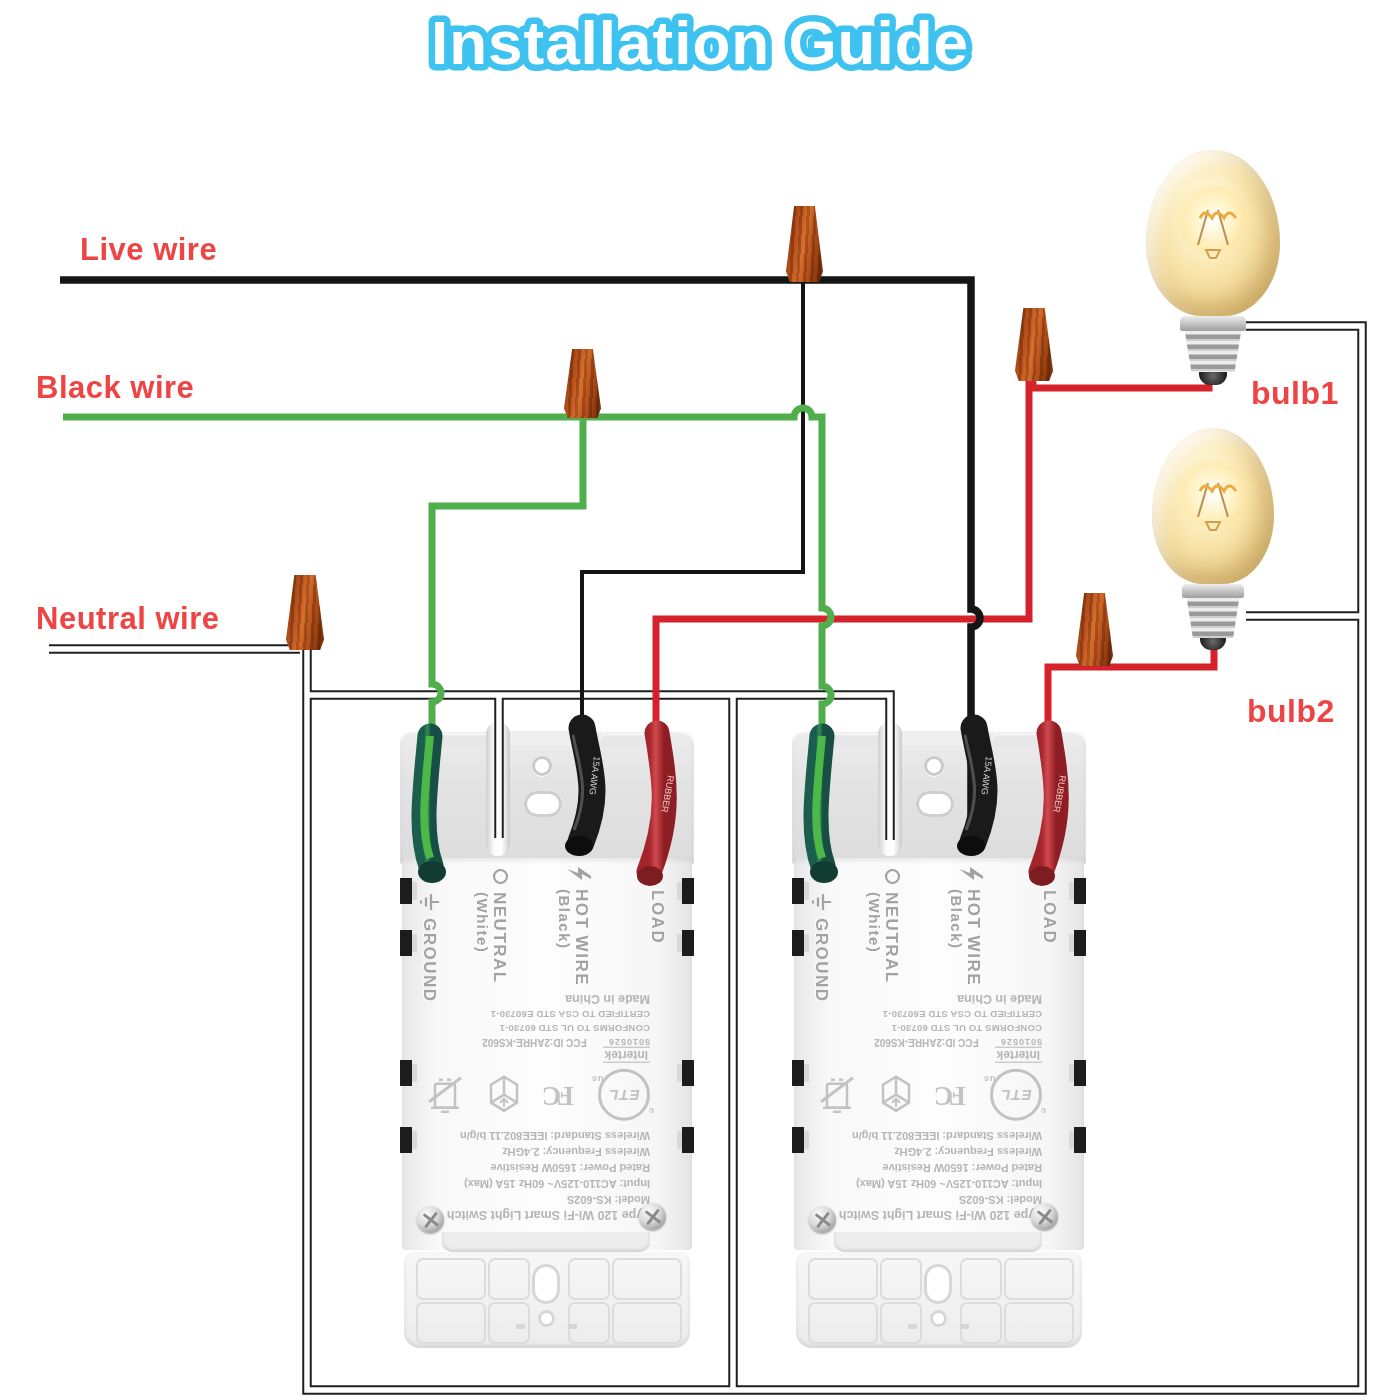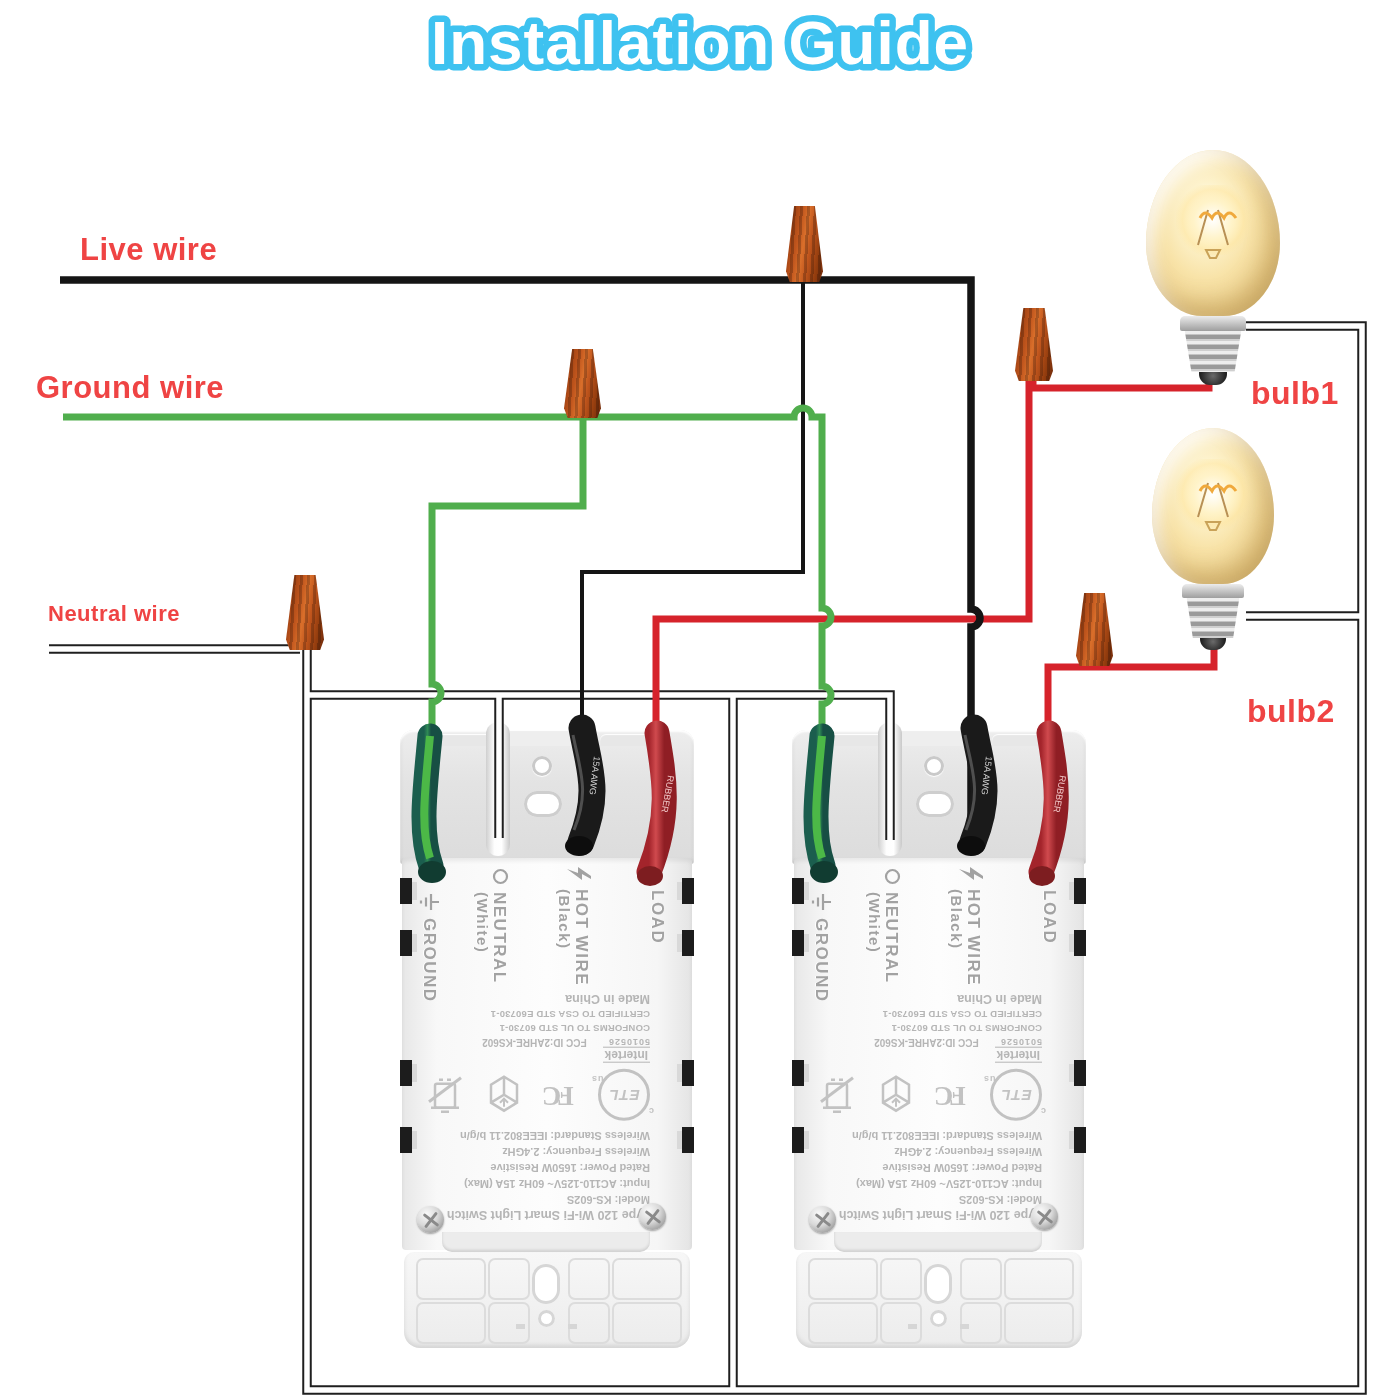--- a/index.html
+++ b/index.html
@@ -4,21 +4,21 @@
 <style>
   html,body{margin:0;padding:0;background:#fff;}
   .stage{position:relative;width:1400px;height:1400px;background:#fff;overflow:hidden;
          font-family:"Liberation Sans",sans-serif;}
   
   .title-svg{position:absolute;left:0;top:0;z-index:9;}
   
   .lbl{position:absolute;color:#ef4444;font-weight:bold;z-index:9;letter-spacing:.5px;}
   .lbl-live{left:80px;top:232px;font-size:31px;}
   .lbl-ground{left:36px;top:370px;font-size:31px;}
-  .lbl-neutral{left:48px;top:601px;font-size:22px;text-align:center;}
+  .lbl-neutral{left:36px;top:601px;font-size:31px;text-align:center;}
   .lbl-bulb1{left:1251px;top:375px;font-size:32px;}
   .lbl-bulb2{left:1247px;top:693px;font-size:32px;}
   
   .wires{position:absolute;left:0;top:0;z-index:5;}
   
   .nut{position:absolute;z-index:8;
        clip-path:polygon(22% 0,78% 0,100% 86%,90% 100%,10% 100%,0 86%);
        background:linear-gradient(100deg,#7c3310 0%,#a34715 18%,#c05a20 34%,#d9752f 48%,#c05a20 62%,#94400f 82%,#6f2c0c 100%);}
   .nut::after{content:"";position:absolute;inset:0;
        background:repeating-linear-gradient(93deg,rgba(60,20,0,.28) 0 3px,rgba(255,170,90,.16) 3px 7px);
@@ -433,17 +433,17 @@
         <path d="M20 26 q5 -10 12 0 q5 -10 12 0 q5 -10 12 0" stroke="#f0a93c" stroke-width="3" fill="none"></path>
         <path d="M26 57 h14 l-4 8 h-6 z" stroke="#c9a258" stroke-width="2" fill="none"></path>
       </svg>
     </div>
     <div class="collar"></div>
     <div class="screwbase"></div>
     <div class="tip"></div>
   </div>
 
   <div class="lbl lbl-live">Live wire</div>
-  <div class="lbl lbl-ground">Ground wire</div>
+  <div class="lbl lbl-ground">Black wire</div>
   <div class="lbl lbl-neutral">Neutral wire</div>
   <div class="lbl lbl-bulb1">bulb1</div>
   <div class="lbl lbl-bulb2">bulb2</div>
 </div>
 
 </body></html>

